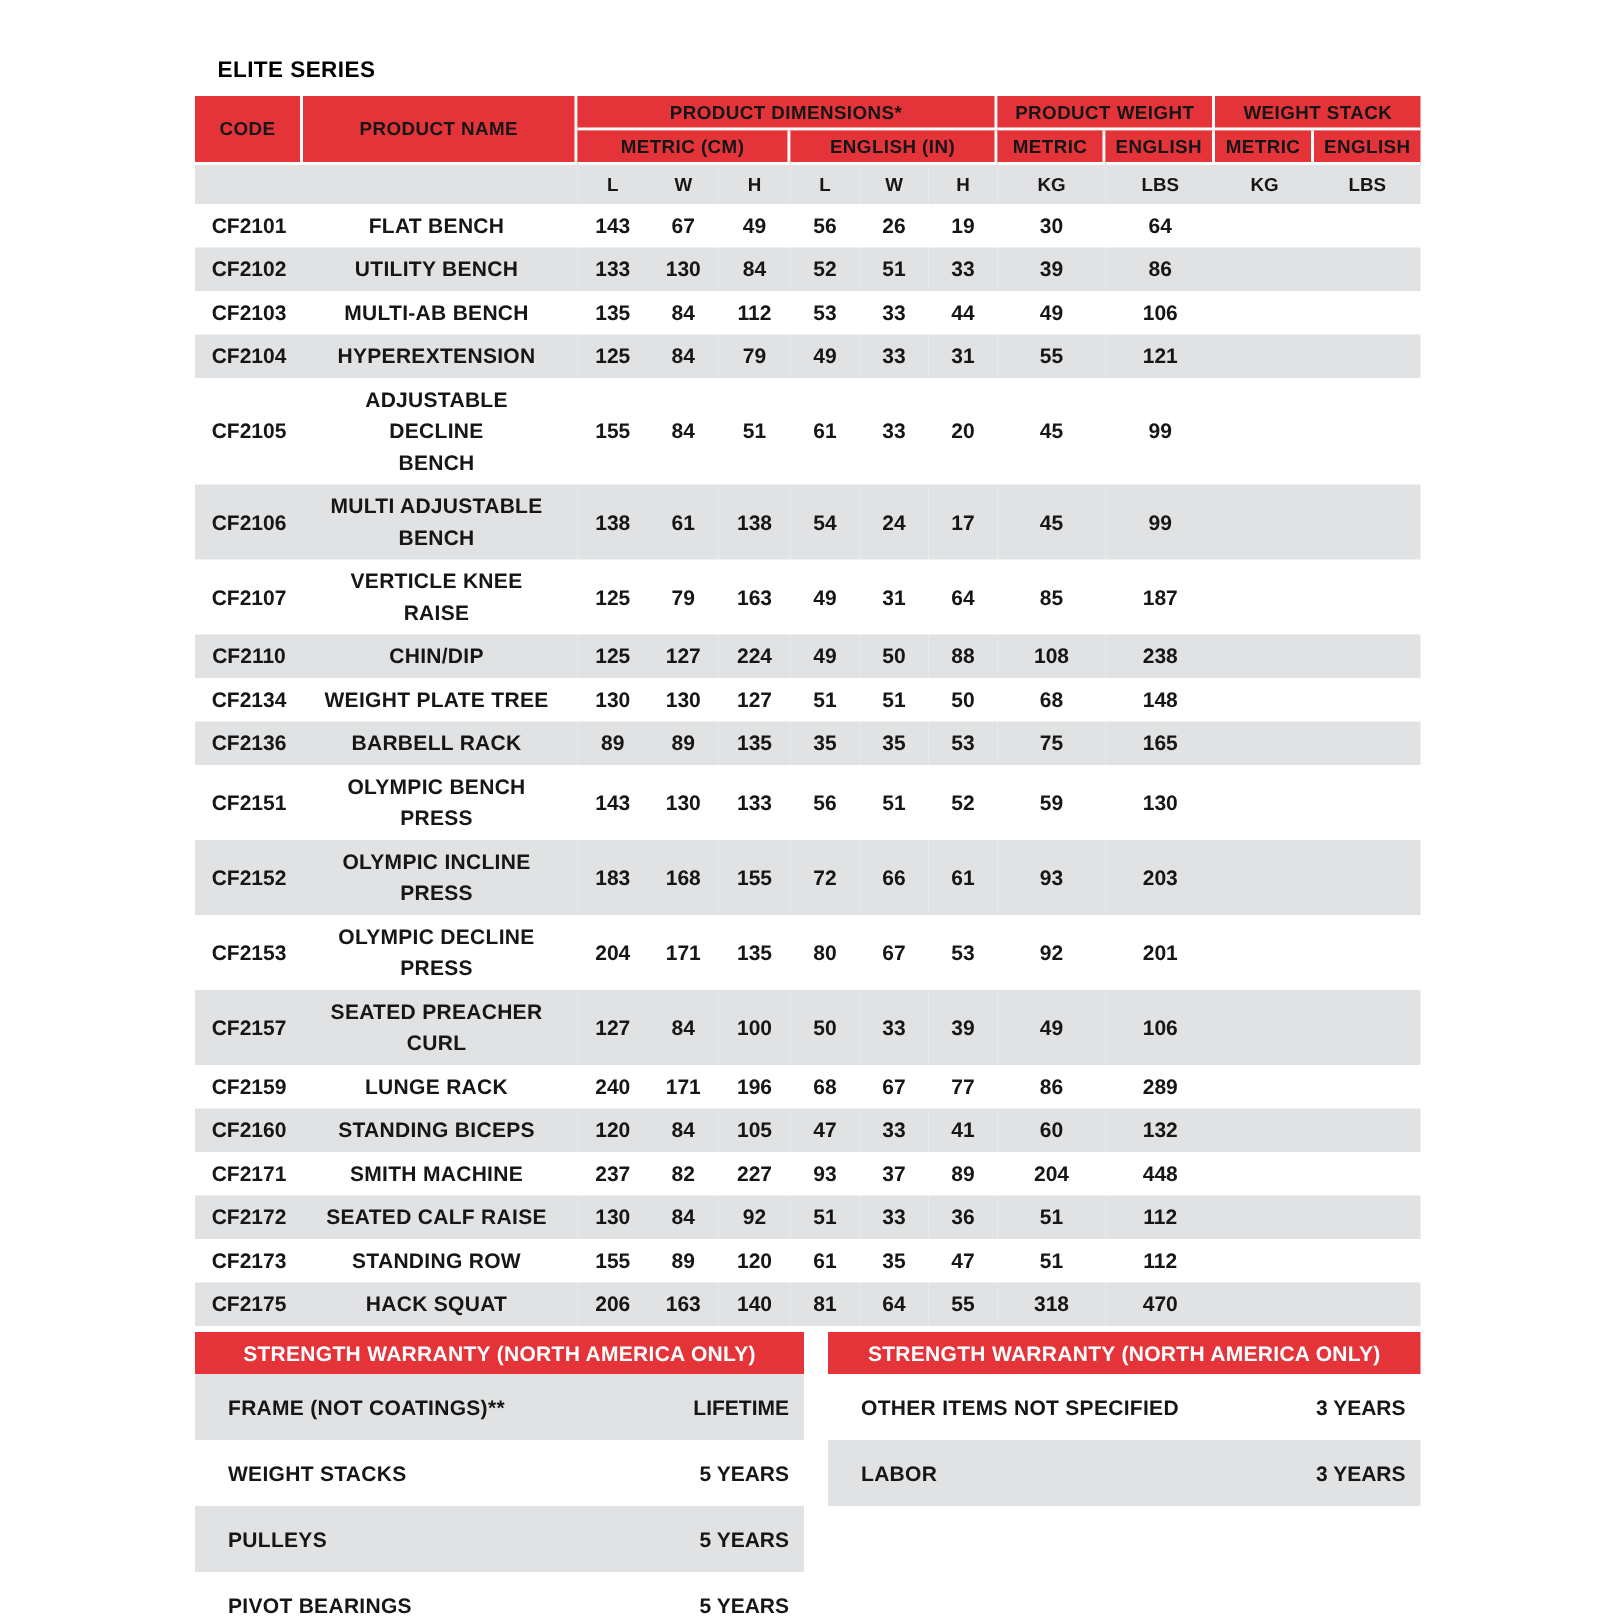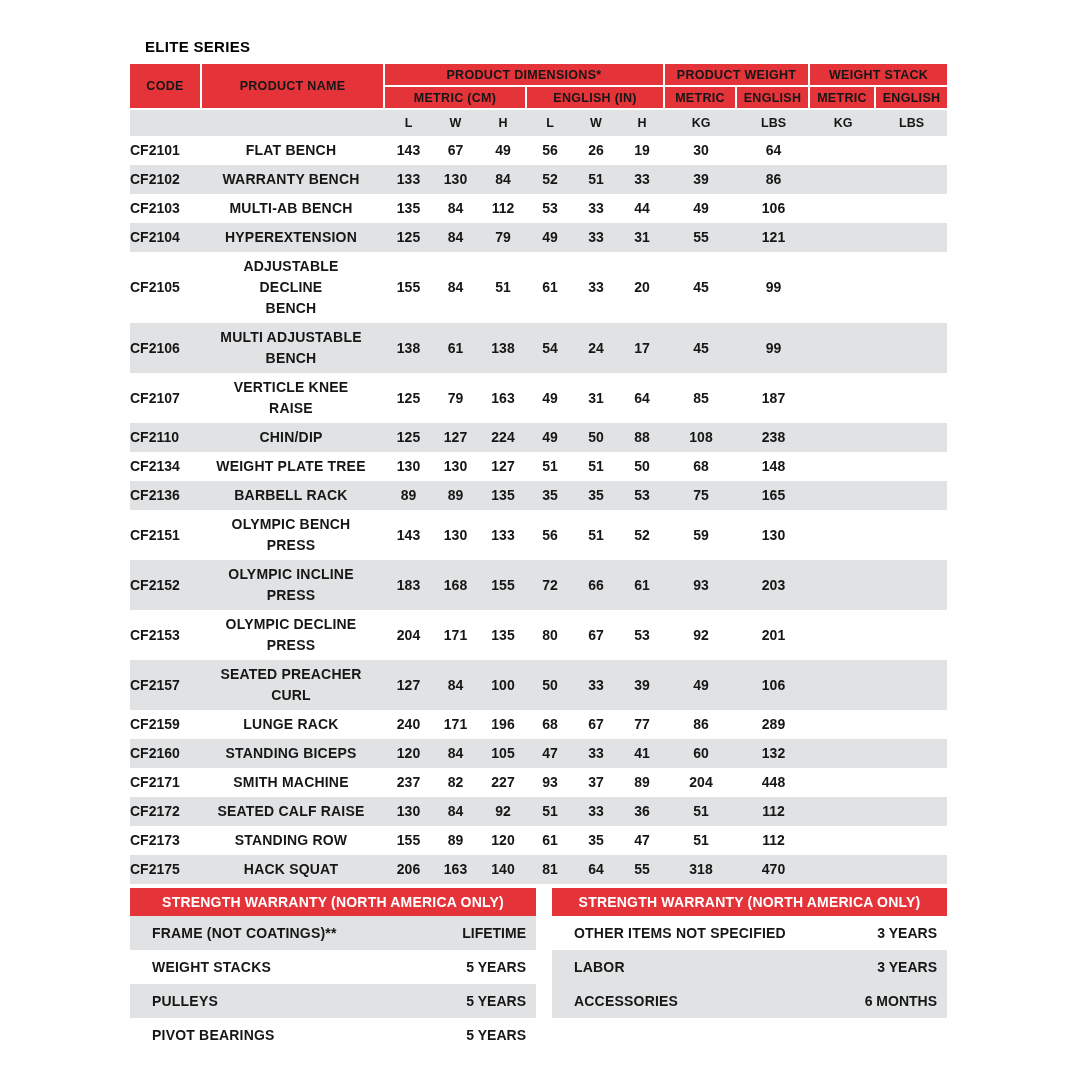--- a/index.html
+++ b/index.html
@@ -14,31 +14,31 @@
   table.spec th, table.spec td { font-weight:bold; color:var(--ink); }
 
   th.red { background:var(--red); color:#fff; font-size:12.5px; letter-spacing:.3px; text-align:center;
            border-right:2px solid #fff; border-bottom:2px solid #fff; height:23px; vertical-align:middle; }
   th.red.last { border-right:0; }
 
   tr.units td { background:var(--gray); font-size:12.5px; text-align:center; height:26px; vertical-align:middle; }
 
   tbody.rows td { padding:4px 0; line-height:21px; font-size:14px; vertical-align:middle; }
   tbody.rows tr.alt td { background:var(--gray); }
-  td.c-code { font-size:11px; }
+  td.c-code { font-size:11px; text-align:center; }
   td.c-name { text-align:center; padding-left:9px !important; padding-right:14px !important; white-space:pre-line; letter-spacing:.2px; }
   td.c-num  { text-align:center; }
 
   .warranty-wrap { display:flex; margin-top:4px; }
   .w-section { }
   .w-section.left  { width:406px; margin-right:16px; }
   .w-section.right { width:395px; }
   .w-title { background:var(--red); color:#fff; font-weight:bold; font-size:14px; text-align:center;
              height:28px; line-height:28px; letter-spacing:.2px; }
-  .w-row { display:flex; justify-content:space-between; align-items:center; height:34px; padding:0 10px 0 22px;
+  .w-row { display:flex; justify-content:space-between; align-items:center; height:44px; padding:0 10px 0 22px;
            font-size:14px; font-weight:bold; color:var(--ink); background:#fff; }
   .w-row.alt { background:var(--gray); }
   .w-item { letter-spacing:.2px; white-space:nowrap; }
   .w-term { white-space:nowrap; padding-left:6px;text-align:center; }
 
   .footnotes { margin-top:44px; }
   .footnote { font-size:11px; font-weight:bold; color:#000; letter-spacing:.2px; margin-bottom:13px; padding-left:2px; }
 </style>
 </head>
 <body>
@@ -104,21 +104,21 @@
             <td class="c-num">56</td>
             <td class="c-num">26</td>
             <td class="c-num">19</td>
             <td class="c-num">30</td>
             <td class="c-num">64</td>
             <td class="c-num"></td>
             <td class="c-num"></td>
           </tr>
           <tr class="alt">
             <td class="c-code">CF2102</td>
-            <td class="c-name">WARRANTY BENCH</td>
+            <td class="c-name">UTILITY BENCH</td>
             <td class="c-num">133</td>
             <td class="c-num">130</td>
             <td class="c-num">84</td>
             <td class="c-num">52</td>
             <td class="c-num">51</td>
             <td class="c-num">33</td>
             <td class="c-num">39</td>
             <td class="c-num">86</td>
             <td class="c-num"></td>
             <td class="c-num"></td>
@@ -406,24 +406,20 @@
       <div class="w-section right">
         <div class="w-title">STRENGTH WARRANTY (NORTH AMERICA ONLY)</div>
       <div class="w-row">
             <span class="w-item">OTHER ITEMS NOT SPECIFIED</span>
             <span class="w-term">3 YEARS</span>
           </div>
           <div class="w-row alt">
             <span class="w-item">LABOR</span>
             <span class="w-term">3 YEARS</span>
           </div>
-          <div class="w-row alt">
-            <span class="w-item">ACCESSORIES</span>
-            <span class="w-term">6 MONTHS</span>
-          </div>
         </div>
     </div>
 
     <div class="footnotes">
       <div class="footnote">* DIMENSIONS LISTED ARE MAXIMUM IN-USE DIMENSIONS</div>
 
     </div>
 
   </div>
 </div>

